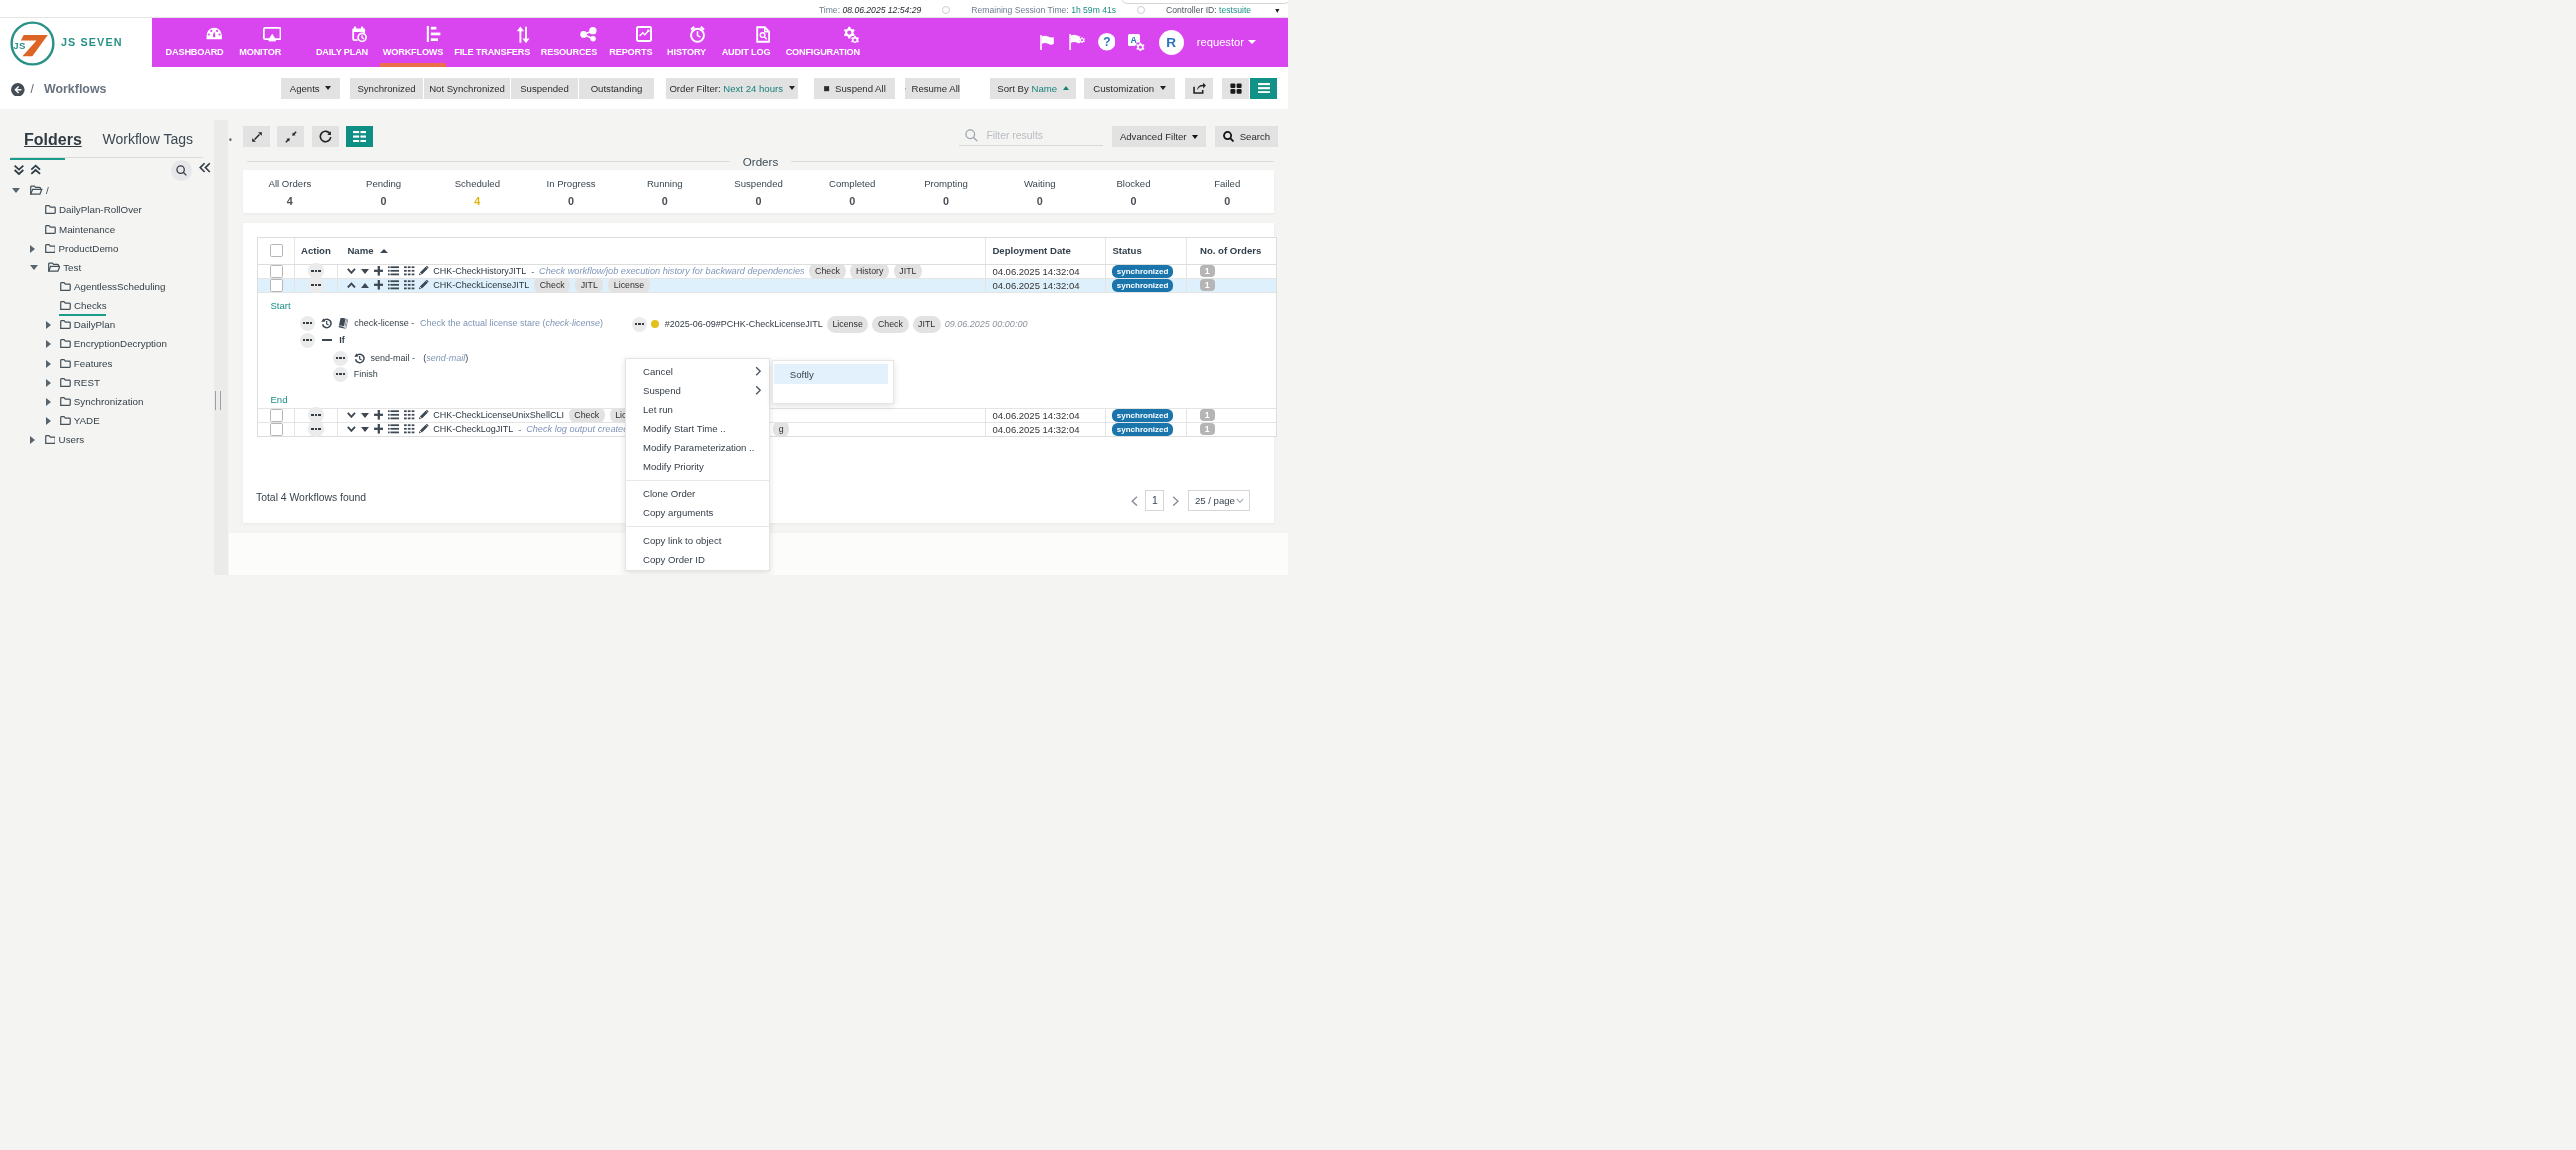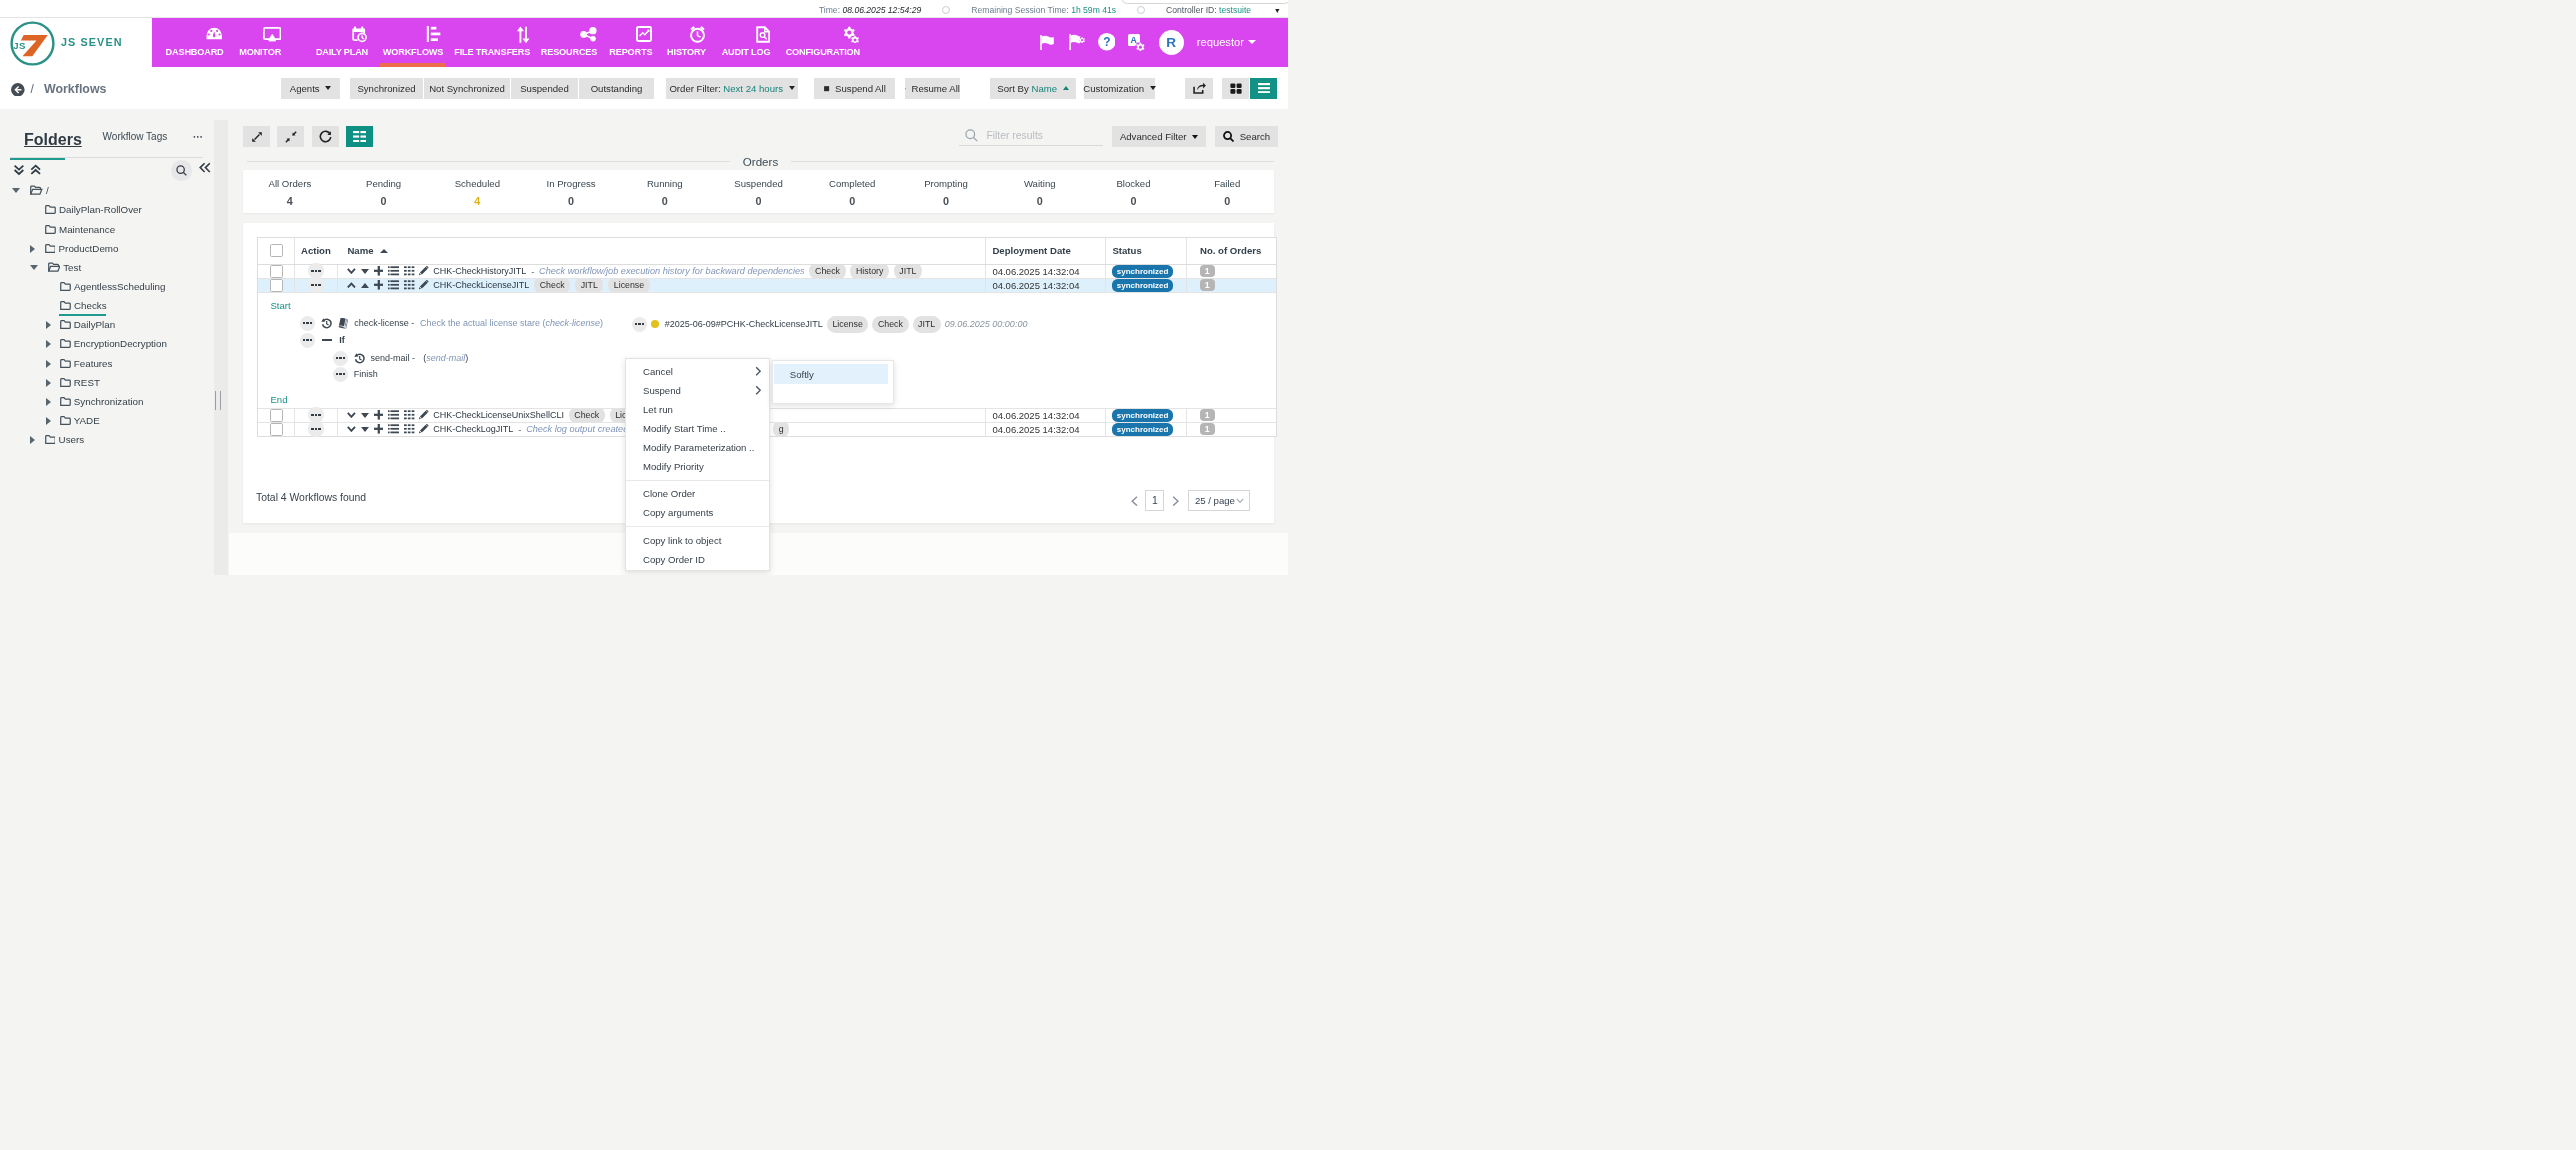--- a/index.html
+++ b/index.html
@@ -34,21 +34,21 @@
 .crumb-sep { position:absolute; left:30.5px; top:15.2px; color:#5b6770; font-size:12px; }
 .crumb-title { position:absolute; left:44px; top:15px; color:#67737e; font-size:12.4px; font-weight:bold; }
 .btn { position:absolute; top:10.8px; height:21px; background:#e2e2e2; border:none; color:#2c2c2c; font-size:9.6px; font-family:inherit; display:flex; align-items:center; justify-content:center; white-space:nowrap; }
 .car-dn { display:inline-block; width:0; height:0; border-left:3.2px solid transparent; border-right:3.2px solid transparent; border-top:4px solid #222; margin-left:5.6px; }
 .car-up-t { display:inline-block; width:0; height:0; border-left:3.2px solid transparent; border-right:3.2px solid transparent; border-bottom:4px solid #15837a; margin-left:5.6px; }
 .teal-t { color:#15837a; }
 
 .content { position:absolute; top:109px; left:0; width:100%; height:466px; background:#f4f4f2; }
 
 .tabs { position:absolute; top:121px; left:10.4px; width:193px; height:37px; border-bottom:0.8px solid #dcdcdc; display:flex; }
-.tab { font-size:10px; color:#3c4852; padding:10.4px 10.4px 0 10.4px; white-space:nowrap; }
+.tab { font-size:14px; color:#3c4852; padding:10.4px 10.4px 0 10.4px; white-space:nowrap; }
 .tab.first { font-weight:bold; color:#2f3a43; font-size:16px; padding-left:13.6px;text-decoration:underline; }
 .tab-ink { position:absolute; top:158px; left:10.4px; width:55px; height:2px; background:#1d9b8d; }
 .side-icons { position:absolute; top:164px; left:13px; }
 .search-circ { position:absolute; top:160px; left:171px; width:21px; height:21px; border-radius:50%; background:#e7e7e9; display:flex; align-items:center; justify-content:center; }
 .collapse-arr { position:absolute; top:162px; left:199px; color:#333; font-size:12px; font-weight:bold; }
 .tree { }
 .trow { position:absolute; height:19px; display:flex; align-items:center; font-size:9.8px; color:#333f48; }
 .trow .fold { margin-right:3.2px; }
 .caret-r { width:0; height:0; border-top:4px solid transparent; border-bottom:4px solid transparent; border-left:5.6px solid #56656e; }
 .caret-d { width:0; height:0; border-left:4px solid transparent; border-right:4px solid transparent; border-top:5.6px solid #56656e; }
@@ -234,21 +234,21 @@
   <div class="btn" style="left:424px;width:86px">Not Synchronized</div>
   <div class="btn" style="left:511px;width:67px">Suspended</div>
   <div class="btn" style="left:579px;width:75px">Outstanding</div>
   <div class="btn" style="left:666px;width:132px">Order Filter: <span class="teal-t">&nbsp;Next 24 hours</span><span class="car-dn"></span></div>
   <div class="btn" style="left:814px;width:81px"><span style="font-size:10.4px;margin-right:5.6px">■</span>Suspend All</div>
   <div class="btn" style="left:905px;width:55px"><svg width="9.6" height="9.6" viewBox="0 0 12 12" fill="#222" style="margin-right:5.6px">
         <path d="M0 0 L8 6 L0 12 Z"></path>
         <rect x="9" y="0" width="2.5" height="12"></rect>
       </svg>Resume All</div>
   <div class="btn" style="left:990px;width:86px">Sort By&nbsp;<span class="teal-t">Name</span><span class="car-up-t"></span></div>
-  <div class="btn" style="left:1084px;width:71px">Customization<span class="car-dn"></span></div>
+  <div class="btn" style="left:1084px;width:91px">Customization<span class="car-dn"></span></div>
   <div class="btn" style="left:1185px;width:28px">
       <svg width="13" height="12" viewBox="0 0 16 15" fill="none" stroke="#222">
         <path d="M1.2 6 L1.2 13.8 L12 13.8 L12 10" stroke-width="2"></path>
         <path d="M5 9.5 C5.5 5.5 8.5 3.5 12.5 3.5 L12.5 0.8 L16 4.4 L12.5 8 L12.5 5.4 C9.5 5.4 7 6.5 5.8 9.5 Z" fill="#222" stroke="none"></path>
       </svg>
     </div>
   <div class="btn" style="left:1222px;width:27px">
       <svg width="12" height="11.2" viewBox="0 0 15 14" fill="#1b1b1b">
         <rect x="0.5" y="0.5" width="6.2" height="5.9" rx="1.4"></rect>
         <rect x="8.3" y="0.5" width="6.2" height="5.9" rx="1.4"></rect>

